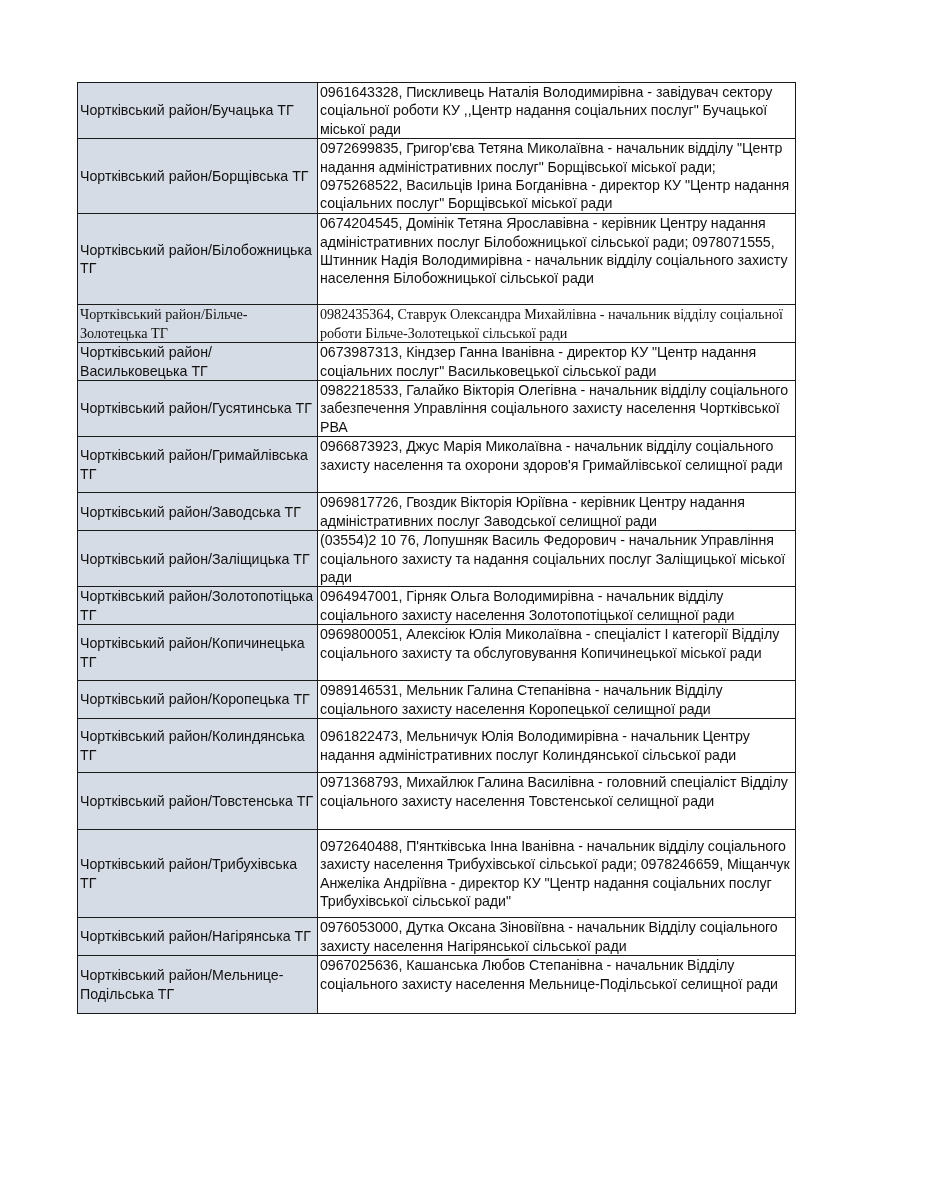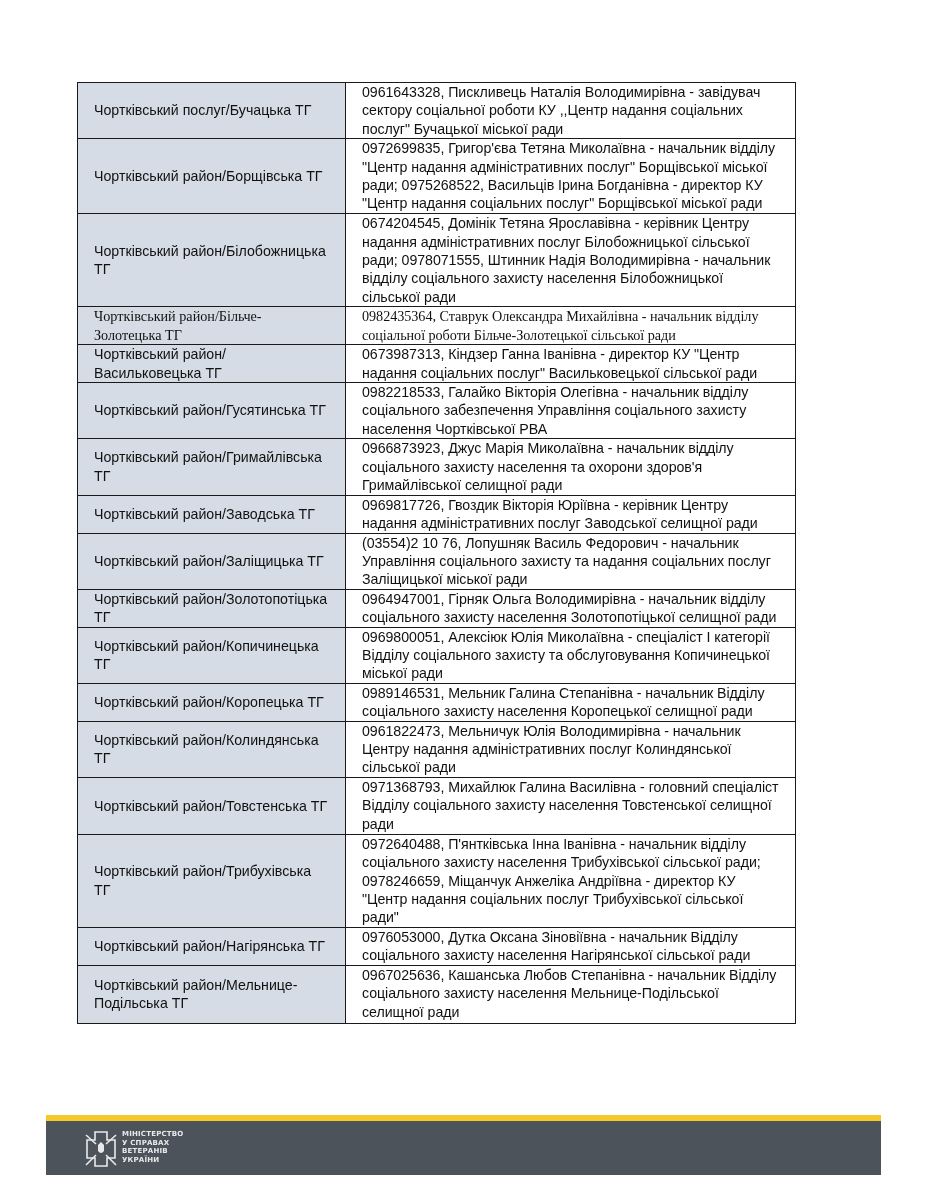--- a/index.html
+++ b/index.html
@@ -3,38 +3,38 @@
 <meta charset="utf-8">
 <style>
   html, body { margin: 0; padding: 0; background: #ffffff; }
   body { width: 927px; height: 1200px; position: relative; overflow: hidden; font-family: "Liberation Sans", sans-serif; }
   .page { position: absolute; left: 0; top: 0; width: 927px; height: 1200px; background: #fff; }
   table.contacts {
     position: absolute; left: 77px; top: 82px; width: 719px;
     border-collapse: collapse; table-layout: fixed;
     font-family: "Liberation Sans", sans-serif; font-size: 14.2px; line-height: 18.4px; color: #111;
   }
-  table.contacts td { border: 1.5px solid #1a1a1a; padding: 0 16px; vertical-align: middle; overflow: hidden; }
+  table.contacts td { border: 1.5px solid #1a1a1a; padding: 0 2px; vertical-align: middle; overflow: hidden; }
   table.contacts td.region { background: #d6dce5; width: 235px; }
   table.contacts td.contact { background: #ffffff; vertical-align: top; letter-spacing: -0.05px; }
   table.contacts td.contact.mid { vertical-align: middle; }
   .footer { position: absolute; left: 46px; top: 1115px; width: 835px; height: 60px; }
   .footer .stripe { height: 6px; background: #f6c82a; }
   .footer .band { height: 54px; background: #4d535b; position: relative; }
   .logo { position: absolute; left: 36px; top: 8px; width: 38px; height: 40px; }
   .logo-text { position: absolute; left: 76px; top: 9px; font-family: "DejaVu Sans", sans-serif; font-weight: bold; font-size: 7px; line-height: 8.5px; color: #e8e9ea; letter-spacing: 0.2px; }
 </style>
 </head>
 <body>
 
 <div class="page">
   <table class="contacts">
     <tbody id="rows">
         <tr style="height: 56px;">
-          <td class="region">Чортківський послуг/Бучацька ТГ</td>
+          <td class="region">Чортківський район/Бучацька ТГ</td>
           <td class="contact">0961643328, Пискливець Наталія Володимирівна - завідувач сектору соціальної роботи КУ ,,Центр надання соціальних послуг" Бучацької міської ради</td>
         </tr>
         <tr style="height: 75px;">
           <td class="region">Чортківський район/Борщівська ТГ</td>
           <td class="contact">0972699835, Григор'єва Тетяна Миколаївна - начальник відділу "Центр надання адміністративних послуг" Борщівської міської ради; 0975268522, Васильців Ірина Богданівна - директор КУ "Центр надання соціальних послуг" Борщівської міської ради</td>
         </tr>
         <tr style="height: 91px;">
           <td class="region">Чортківський район/Білобожницька ТГ</td>
           <td class="contact">0674204545, Домінік Тетяна Ярославівна - керівник Центру надання адміністративних послуг Білобожницької сільської ради; 0978071555, Штинник Надія Володимирівна - начальник відділу соціального захисту населення Білобожницької сільської ради</td>
         </tr>
@@ -90,34 +90,13 @@
           <td class="region">Чортківський район/Нагірянська ТГ</td>
           <td class="contact">0976053000, Дутка Оксана Зіновіївна - начальник Відділу соціального захисту населення Нагірянської сільської ради</td>
         </tr>
         <tr style="height: 58px;">
           <td class="region">Чортківський район/Мельнице-Подільська ТГ</td>
           <td class="contact">0967025636, Кашанська Любов Степанівна - начальник Відділу соціального захисту населення Мельнице-Подільської селищної ради</td>
         </tr>
       </tbody>
   </table>
 
-  <div class="footer">
-    <div class="stripe"></div>
-    <div class="band">
-      <svg class="logo" viewBox="0 0 38 40">
-        <g fill="none" stroke="#e8e9ea" stroke-width="1.6">
-          <path d="M13 3 h12 v8 h8 v18 h-8 v8 h-12 v-8 h-8 v-18 h8 z"></path>
-          <line x1="4" y1="6" x2="14" y2="15"></line>
-          <line x1="34" y1="6" x2="24" y2="15"></line>
-          <line x1="4" y1="36" x2="14" y2="26"></line>
-          <line x1="34" y1="36" x2="24" y2="26"></line>
-        </g>
-        <path d="M19 13 l-3 3 v6 q3 4 6 0 v-6 z" fill="#e8e9ea"></path>
-      </svg>
-      <div class="logo-text">
-        <div>МІНІСТЕРСТВО</div>
-        <div>У СПРАВАХ</div>
-        <div>ВЕТЕРАНІВ</div>
-        <div>УКРАЇНИ</div>
-      </div>
-    </div>
-  </div>
 </div>
 
 </body></html>

